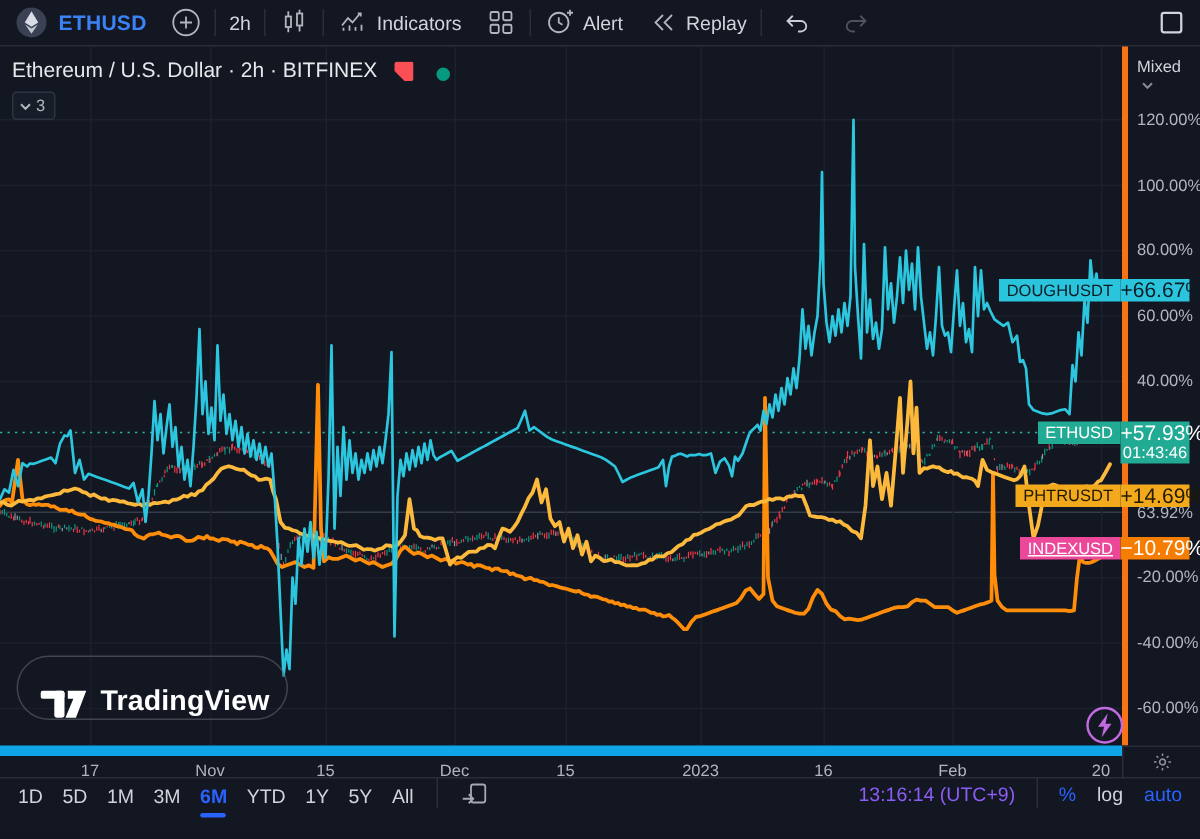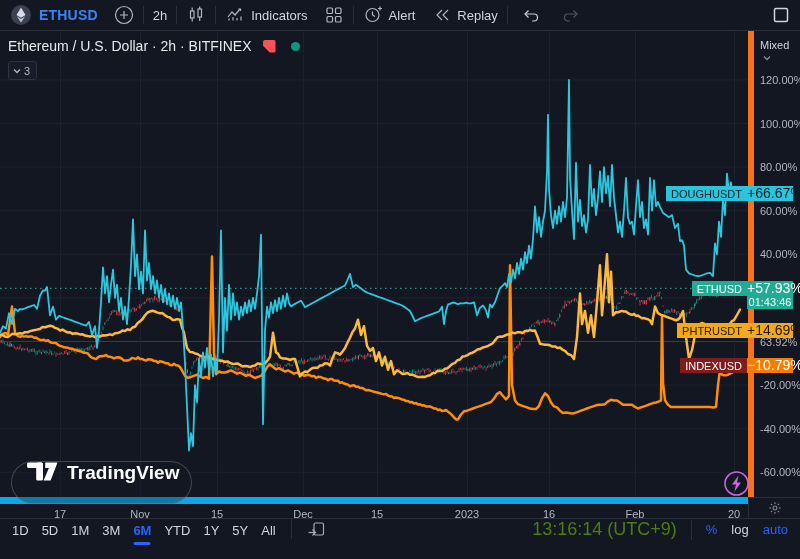--- a/index.html
+++ b/index.html
@@ -12,71 +12,71 @@
     border-bottom:1px solid #2a2e39; display:flex; align-items:center; padding:0 10px; }
   .tb-item { display:flex; align-items:center; gap:6px; font-size:13px; color:#d1d4dc; cursor:default; }
   .tb-div { width:1px; height:18px; background:#2a2e39; margin:0 9px; }
   .sym-text { color:#3b82f6; font-weight:700; font-size:14px; letter-spacing:.2px; }
   .icon { display:inline-flex; align-items:center; justify-content:center; }
   #tb-right { margin-left:auto; display:flex; align-items:center; }
 
   
   #chart-svg { position:absolute; left:0; top:31px; }
   #price-axis { position:absolute; left:748px; top:31px; width:52px; height:466px;
-    border-left:6px solid #f97316; font-size:11px; color:#b2b5be; }
+    border-left:4px solid #f97316; font-size:11px; color:#b2b5be; }
   .pa-label { position:absolute; left:6px; transform:translateY(-50%); white-space:nowrap; }
   #mixed { position:absolute; left:6px; top:8px; color:#d1d4dc; font-size:11px; }
   #time-axis { position:absolute; left:0; top:497px; width:748px; height:21px;
     border-top:7px solid #0ea5e9; font-size:11px; color:#b2b5be; }
   .ta-label { position:absolute; top:4px; transform:translateX(-50%); }
   #axis-corner { position:absolute; left:748px; top:497px; width:52px; height:21px;
     border-top:1px solid #2a2e39; border-left:1px solid #2a2e39; display:flex; align-items:center; justify-content:center; }
 
   
   #tags { position:absolute; left:0; top:0; width:800px; height:559px; pointer-events:none; }
   .tag-row { position:absolute; right:7px; display:flex; height:15px; }
   .tag-name { font-size:11px; font-weight:500; padding:1px 5px 0 5px; height:15px; line-height:14px; }
   .tag-val { font-size:14px; font-weight:500; width:46px; text-align:center; height:15px; line-height:15px; }
   .tag-sub { position:absolute; right:7px; width:46px; text-align:center; font-size:11px; font-weight:500;
     height:13px; line-height:13px; }
 
   
-  #symbol-row { position:absolute; left:8px; top:38px; display:flex; align-items:center; gap:7px;
+  #symbol-row { position:absolute; left:8px; top:38px; display:flex; align-items:flex-end; gap:7px;
     font-size:14px; color:#e6e8ec; white-space:nowrap; }
   #bitfinex-logo { width:13px; height:13px; border-radius:2px; background:#fb4f57;
     clip-path:polygon(0 0,100% 0,100% 100%,55% 100%,0 45%); margin-left:4px; }
   #market-dot { width:9px; height:9px; border-radius:50%; background:#089981; margin-left:8px; }
   #ohlc { display:flex; gap:5px; font-size:13px; margin-left:10px; }
   #ohlc .k { color:#868b94; }
   #ohlc .v { color:#089981; }
 
   #ind-count { position:absolute; left:8px; top:61px; height:19px; padding:0 6px 0 4px;
     background:#171c29; border:1px solid #2e3342; border-radius:3px; display:flex; align-items:center; gap:3px;
     font-size:11px; color:#b2b5be; }
 
   
   #tv-pill { position:absolute; left:11px; top:437px; width:181px; height:43px;
-    border:1px solid rgba(134,139,148,.4); border-radius:22px; display:flex; align-items:flex-start;
-    padding-left:15px; gap:9px; background:rgba(19,23,34,.3);margin-top:24px; }
+    border:1px solid rgba(134,139,148,.4); border-radius:22px; display:flex; align-items:flex-end;
+    padding-left:15px; gap:9px; background:rgba(19,23,34,.3); }
   #tv-pill .tv-text { font-size:19px; font-weight:700; color:#fff; letter-spacing:.1px; }
 
   
   #boost { position:absolute; left:723px; top:470px; width:27px; height:27px; }
 
   
   #bottom-bar { position:absolute; left:0; top:518px; width:800px; height:41px;
     border-top:1px solid #2a2e39; display:flex; align-items:flex-start; padding:0 12px; font-size:13px; }
   .range-btn { position:relative; color:#d1d4dc; padding:4px 0; margin-right:13px; font-size:13px; }
   .range-btn.active { color:#2962ff; font-weight:700; }
   .range-btn.active::after { content:""; position:absolute; left:50%; transform:translateX(-50%);
     bottom:-3px; width:17px; height:3px; border-radius:2px; background:#2962ff; }
   #bb-div1 { width:1px; height:20px; background:#2a2e39; margin:0 2px; }
   #goto-date { margin-left:12px; }
   #bb-right { margin-left:auto; display:flex; align-items:center; gap:14px; }
-  #clock { color:#4d7c0f; font-size:18px; }
+  #clock { color:#8b5cf6; font-size:13px; }
   .bb-div { width:1px; height:20px; background:#2a2e39; }
   .bb-blue { color:#2962ff; font-size:13px; }
   .bb-gray { color:#d1d4dc; font-size:13px; }
 </style>
 </head>
 <body>
 
 <div id="app">
 
   <div id="top-toolbar">
@@ -777,21 +777,21 @@
       <div class="tag-row" style="top: 280.83px;">
         <span class="tag-name" style="background: rgb(34, 171, 148); color: rgb(255, 255, 255);">ETHUSD</span>
         <span class="tag-val" style="background: rgb(34, 171, 148); color: rgb(255, 255, 255);">+57.93%</span>
       </div>
       <div class="tag-sub" style="background: rgb(34, 171, 148); color: rgb(255, 255, 255); top: 295.83px;">01:43:46</div>
       <div class="tag-row" style="top: 323px; margin-left: 32px;">
         <span class="tag-name" style="background: rgb(242, 169, 28); color: rgb(35, 26, 2);">PHTRUSDT</span>
         <span class="tag-val" style="background: rgb(242, 169, 28); color: rgb(35, 26, 2);">+14.69%</span>
       </div>
       <div class="tag-row" style="top: 357.522px;">
-        <span class="tag-name" style="background: #7f1d1d; color: rgb(255, 255, 255);">INDEXUSD</span>
+        <span class="tag-name" style="background: #ec4899; color: rgb(255, 255, 255); text-decoration: underline;">INDEXUSD</span>
         <span class="tag-val" style="background: rgb(245, 126, 2); color: rgb(255, 255, 255);">−10.79%</span>
       </div>
     </div>
 
   <div id="symbol-row">
     <span>Ethereum / U.S. Dollar · 2h · BITFINEX</span>
     <span id="bitfinex-logo"></span>
     <span id="market-dot"></span>
   </div>
 

